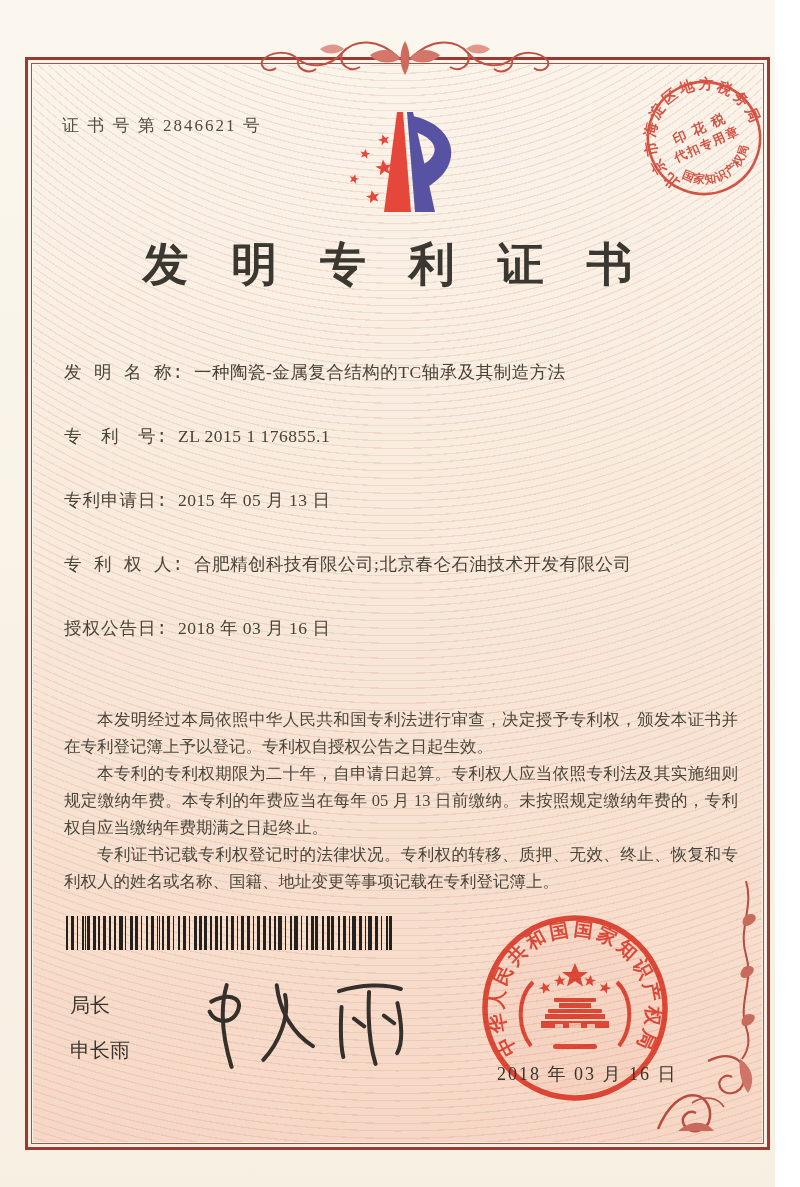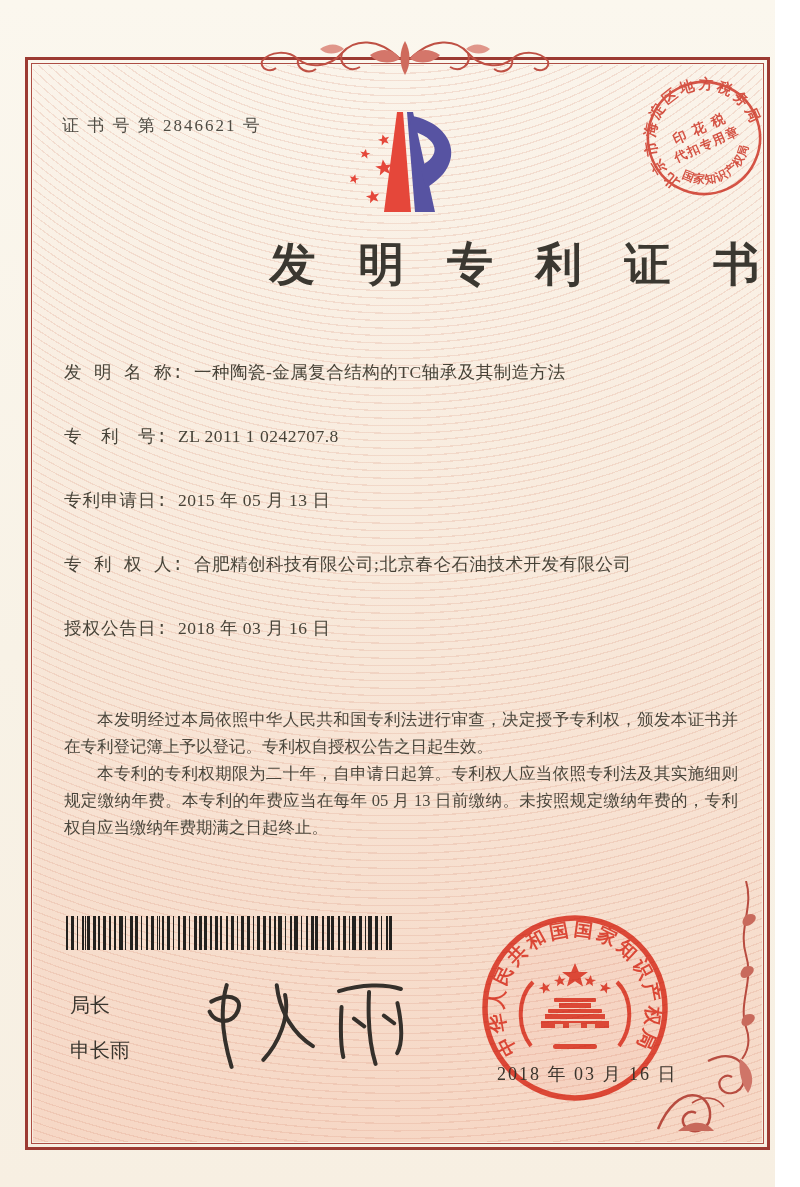--- a/index.html
+++ b/index.html
@@ -21,21 +21,21 @@
     background:
       repeating-radial-gradient(130% 110% at 50% -55%, rgba(213,135,110,0.20) 0 1px, rgba(255,255,255,0) 1px 6px),
       linear-gradient(180deg, rgba(250,241,231,0.45) 0%, rgba(248,226,210,0.50) 45%, rgba(246,211,192,0.85) 100%);
   }
   .orn-top{position:absolute;left:222px;top:-31px;width:310px;height:58px;z-index:2;}
   .orn-corner{position:absolute;right:4px;bottom:6px;width:115px;height:260px;z-index:2;}
   
   .cert-no{position:absolute;left:62px;top:114px;font-size:17px;letter-spacing:2px;color:#4f4c44;z-index:3;}
   .logo{position:absolute;left:328px;top:90px;width:150px;height:145px;z-index:3;}
   .tax-seal{position:absolute;left:634px;top:68px;width:140px;height:140px;z-index:4;mix-blend-mode:multiply;opacity:.92;}
-  .title{position:absolute;left:0;right:0;top:234px;margin:0;text-align:right;
+  .title{position:absolute;left:0;right:0;top:234px;margin:0;text-align:center;
     font-size:46px;font-weight:600;letter-spacing:0.34em;text-indent:0.34em;color:#3b3831;z-index:3;}
   
   .fields{position:absolute;left:64px;top:360px;width:676px;z-index:3;}
   .frow{height:64px;font-size:17.5px;color:#474338;}
   .flabel{letter-spacing:1px;font-family:Liberation Mono, monospace;}
   .fvalue{margin-left:10px;letter-spacing:0.5px;text-align:right;}
   
   .legal{position:absolute;left:64px;top:706px;width:674px;z-index:3;}
   .legal p{margin:0;font-size:16.5px;line-height:27px;text-indent:2em;text-align:justify;color:#4a463c;}
   
@@ -127,36 +127,37 @@
     </g>
   </svg>
 
   <h1 class="title">发 明 专 利 证 书</h1>
 
   <div class="fields">
     <div class="frow">
       <span class="flabel">发 明 名 称:</span><span class="fvalue">一种陶瓷-金属复合结构的TC轴承及其制造方法</span>
     </div>
     <div class="frow">
-      <span class="flabel">专　利　号:</span><span class="fvalue">ZL 2011 1 0242707.8</span>
+      <span class="flabel">专　利　号:</span><span class="fvalue">ZL 2015 1 176855.1</span>
     </div>
     <div class="frow">
       <span class="flabel">专利申请日:</span><span class="fvalue">2015 年 05 月 13 日</span>
     </div>
     <div class="frow">
       <span class="flabel">专 利 权 人:</span><span class="fvalue">合肥精创科技有限公司;北京春仑石油技术开发有限公司</span>
     </div>
     <div class="frow">
       <span class="flabel">授权公告日:</span><span class="fvalue">2018 年 03 月 16 日</span>
     </div>
   </div>
 
   <div class="legal">
     <p>本发明经过本局依照中华人民共和国专利法进行审查，决定授予专利权，颁发本证书并在专利登记簿上予以登记。专利权自授权公告之日起生效。</p>
     <p>本专利的专利权期限为二十年，自申请日起算。专利权人应当依照专利法及其实施细则规定缴纳年费。本专利的年费应当在每年 05 月 13 日前缴纳。未按照规定缴纳年费的，专利权自应当缴纳年费期满之日起终止。</p>
+    <p>专利证书记载专利权登记时的法律状况。专利权的转移、质押、无效、终止、恢复和专利权人的姓名或名称、国籍、地址变更等事项记载在专利登记簿上。</p>
   </div>
 
   <div class="barcode"></div>
 
   <div class="director">
     <div>局长</div>
     <div class="dname">申长雨</div>
   </div>
 
   <svg class="signature" viewBox="0 0 250 105" aria-label="申长雨">

